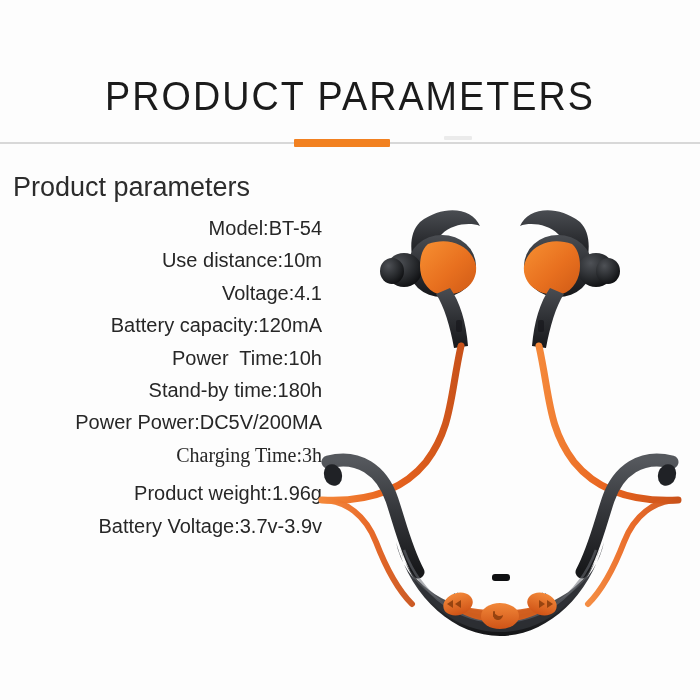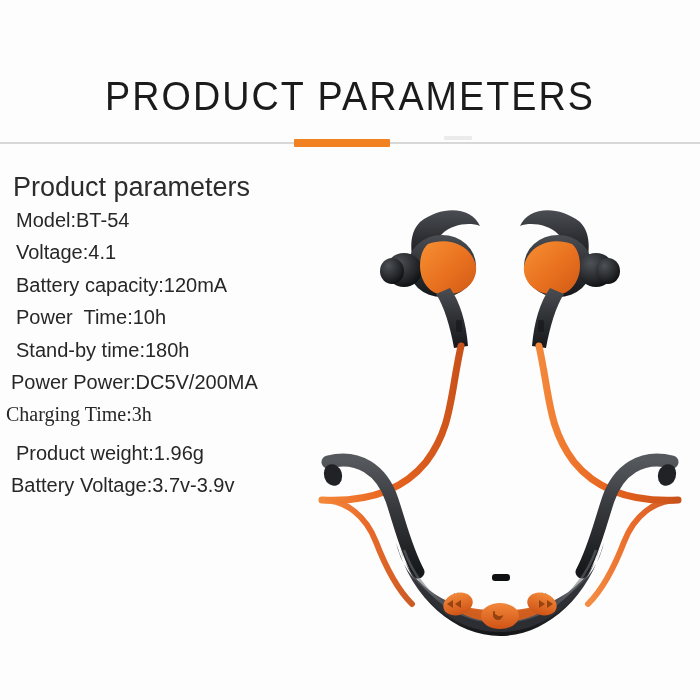--- a/index.html
+++ b/index.html
@@ -74,22 +74,23 @@
   .spec-heading {
     font-size: 27px;
     line-height: 34px;
     color: #2c2c2c;
     padding-left: 13px;
     font-weight: 400;
     white-space: nowrap;
   }
   .spec-list {
     list-style: none;
-    margin: 0;
+    margin: 8px;
     padding: 0;
+    text-align: right;
   }
   .spec-item {
     font-size: 20px;
     line-height: 32.4px;
     color: #272727;
     white-space: pre;
     padding-left: 15px;
   }
   .spec-item.indent-a { padding-left: 13px; }
   .spec-item.indent-b { padding-left: 16px; }
@@ -119,20 +120,21 @@
   <div class="header-title">PRODUCT PARAMETERS</div>
 
   <div class="divider-rule"></div>
   <div class="divider-artifact"></div>
   <div class="divider-accent"></div>
 
   <div class="spec-block">
     <div class="spec-heading">Product parameters</div>
     <ul class="spec-list">
       <li class="spec-item indent-b">Model:BT-54</li>
+      <li class="spec-item indent-b">Use distance:10m</li>
       <li class="spec-item indent-b">Voltage:4.1</li>
       <li class="spec-item indent-b">Battery capacity:120mA</li>
       <li class="spec-item indent-b">Power  Time:10h</li>
       <li class="spec-item indent-b">Stand-by time:180h</li>
       <li class="spec-item indent-c">Power Power:DC5V/200MA</li>
       <li class="spec-item indent-d">Charging Time:3h</li>
       <li class="spec-item indent-b gap-top">Product weight:1.96g</li>
       <li class="spec-item indent-c">Battery Voltage:3.7v-3.9v</li>
     </ul>
   </div>

